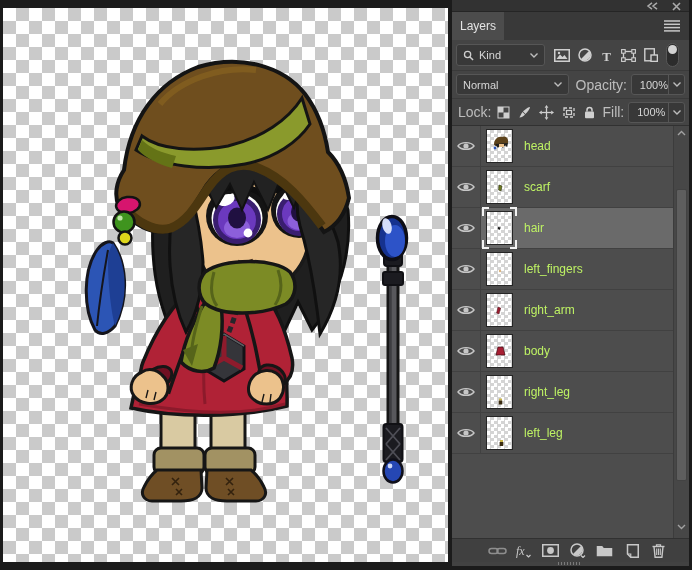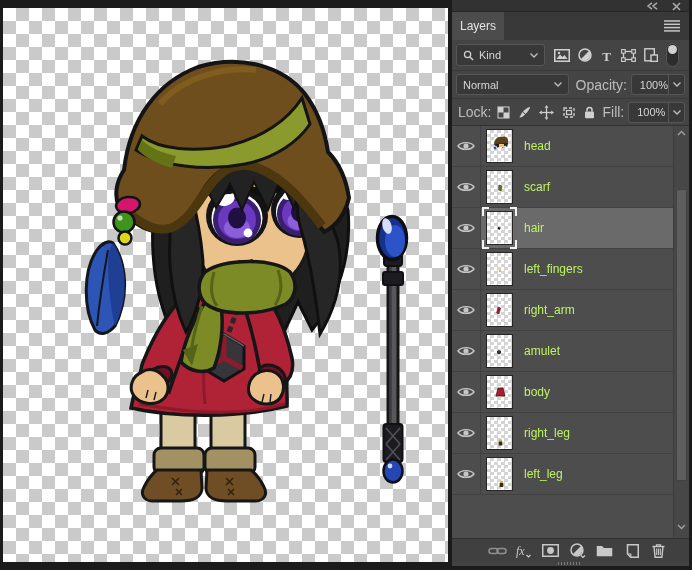--- a/index.html
+++ b/index.html
@@ -450,36 +450,20 @@
       <div class="row-main">
           <div class="thumb-wrap">
             <div class="thumb"><svg width="27" height="34" viewBox="0 0 27 34">
                 <path d="M11,13 l2.6,1 -1.6,6 -2.4,-1 z" fill="#9c1e30" stroke="#4a0d17" stroke-width="0.5"></path>
               </svg></div>
           </div>
       <span class="lname">right_arm</span>
         </div>
     </div>
 
-    <div class="layer-row">
-      <div class="eye-cell">
-          <svg width="18" height="12" viewBox="0 0 18 12">
-            <path d="M1,6 C4,1.5 14,1.5 17,6 C14,10.5 4,10.5 1,6 Z" fill="none" stroke="#c6c6c6" stroke-width="1.4"></path>
-            <circle cx="9" cy="6" r="2.6" fill="#c6c6c6"></circle>
-          </svg>
-        </div>
-      <div class="row-main">
-          <div class="thumb-wrap">
-            <div class="thumb"><svg width="27" height="34" viewBox="0 0 27 34">
-                <path d="M12,15 l2,1.2 0,2 -2,1.2 -2,-1.2 0,-2 z" fill="#2e2e33"></path>
-              </svg></div>
-          </div>
-      <span class="lname">amulet</span>
-        </div>
-    </div>
 
     <div class="layer-row">
       <div class="eye-cell">
           <svg width="18" height="12" viewBox="0 0 18 12">
             <path d="M1,6 C4,1.5 14,1.5 17,6 C14,10.5 4,10.5 1,6 Z" fill="none" stroke="#c6c6c6" stroke-width="1.4"></path>
             <circle cx="9" cy="6" r="2.6" fill="#c6c6c6"></circle>
           </svg>
         </div>
       <div class="row-main">
           <div class="thumb-wrap">

